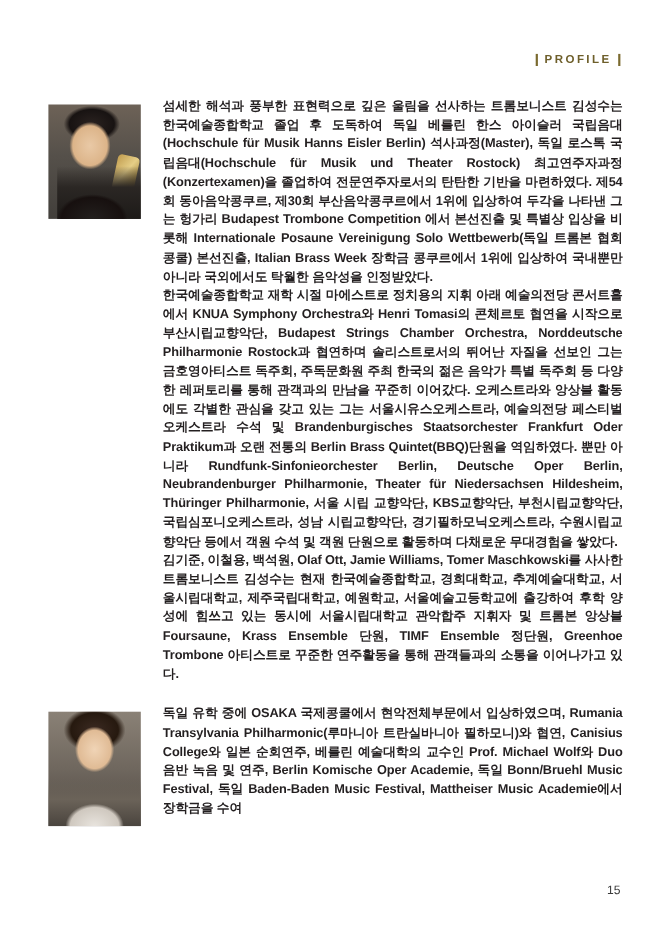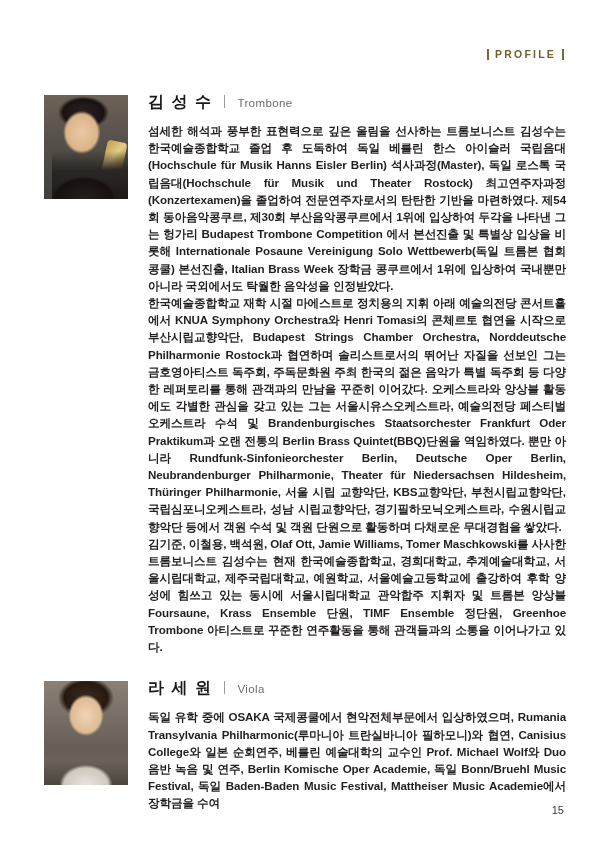--- a/index.html
+++ b/index.html
@@ -188,43 +188,33 @@
     <span class="bar"></span>
   </div>
 
   <div class="content">
 
     <div class="profile">
       <div class="photo-col">
         <div class="photo p1"></div>
       </div>
       <div class="text-col">
-        <div class="name-row">
-          <span class="name">김 성 수</span>
-          <span class="divider"></span>
-          <span class="instrument">Trombone</span>
-        </div>
         <div class="body-text">
           <p>섬세한 해석과 풍부한 표현력으로 깊은 울림을 선사하는 트롬보니스트 김성수는 한국예술종합학교 졸업 후 도독하여 독일 베를린 한스 아이슬러 국립음대(Hochschule für Musik Hanns Eisler Berlin) 석사과정(Master), 독일 로스톡 국립음대(Hochschule für Musik und Theater Rostock) 최고연주자과정(Konzertexamen)을 졸업하여 전문연주자로서의 탄탄한 기반을 마련하였다. 제54회 동아음악콩쿠르, 제30회 부산음악콩쿠르에서 1위에 입상하여 두각을 나타낸 그는 헝가리 Budapest Trombone Competition 에서 본선진출 및 특별상 입상을 비롯해 Internationale Posaune Vereinigung Solo Wettbewerb(독일 트롬본 협회 콩쿨) 본선진출, Italian Brass Week 장학금 콩쿠르에서 1위에 입상하여 국내뿐만 아니라 국외에서도 탁월한 음악성을 인정받았다.</p>
           <p>한국예술종합학교 재학 시절 마에스트로 정치용의 지휘 아래 예술의전당 콘서트홀에서 KNUA Symphony Orchestra와 Henri Tomasi의 콘체르토 협연을 시작으로 부산시립교향악단, Budapest Strings Chamber Orchestra, Norddeutsche Philharmonie Rostock과 협연하며 솔리스트로서의 뛰어난 자질을 선보인 그는 금호영아티스트 독주회, 주독문화원 주최 한국의 젊은 음악가 특별 독주회 등 다양한 레퍼토리를 통해 관객과의 만남을 꾸준히 이어갔다. 오케스트라와 앙상블 활동에도 각별한 관심을 갖고 있는 그는 서울시유스오케스트라, 예술의전당 페스티벌 오케스트라 수석 및 Brandenburgisches Staatsorchester Frankfurt Oder Praktikum과 오랜 전통의 Berlin Brass Quintet(BBQ)단원을 역임하였다. 뿐만 아니라 Rundfunk-Sinfonieorchester Berlin, Deutsche Oper Berlin, Neubrandenburger Philharmonie, Theater für Niedersachsen Hildesheim, Thüringer Philharmonie, 서울 시립 교향악단, KBS교향악단, 부천시립교향악단, 국립심포니오케스트라, 성남 시립교향악단, 경기필하모닉오케스트라, 수원시립교향악단 등에서 객원 수석 및 객원 단원으로 활동하며 다채로운 무대경험을 쌓았다.</p>
           <p>김기준, 이철용, 백석원, Olaf Ott, Jamie Williams, Tomer Maschkowski를 사사한 트롬보니스트 김성수는 현재 한국예술종합학교, 경희대학교, 추계예술대학교, 서울시립대학교, 제주국립대학교, 예원학교, 서울예술고등학교에 출강하여 후학 양성에 힘쓰고 있는 동시에 서울시립대학교 관악합주 지휘자 및 트롬본 앙상블 Foursaune, Krass Ensemble 단원, TIMF Ensemble 정단원, Greenhoe Trombone 아티스트로 꾸준한 연주활동을 통해 관객들과의 소통을 이어나가고 있다.</p>
         </div>
       </div>
     </div>
 
     <div class="profile profile-two">
       <div class="photo-col">
         <div class="photo p2"></div>
       </div>
       <div class="text-col">
-        <div class="name-row">
-          <span class="name">라 세 원</span>
-          <span class="divider"></span>
-          <span class="instrument">Viola</span>
-        </div>
         <div class="body-text">
           <p>독일 유학 중에 OSAKA 국제콩쿨에서 현악전체부문에서 입상하였으며, Rumania Transylvania Philharmonic(루마니아 트란실바니아 필하모니)와 협연, Canisius College와 일본 순회연주, 베를린 예술대학의 교수인 Prof. Michael Wolf와 Duo 음반 녹음 및 연주, Berlin Komische Oper Academie, 독일 Bonn/Bruehl Music Festival, 독일 Baden-Baden Music Festival, Mattheiser Music Academie에서 장학금을 수여</p>
         </div>
       </div>
     </div>
 
   </div>
 
   <div class="page-number">15</div>
 

